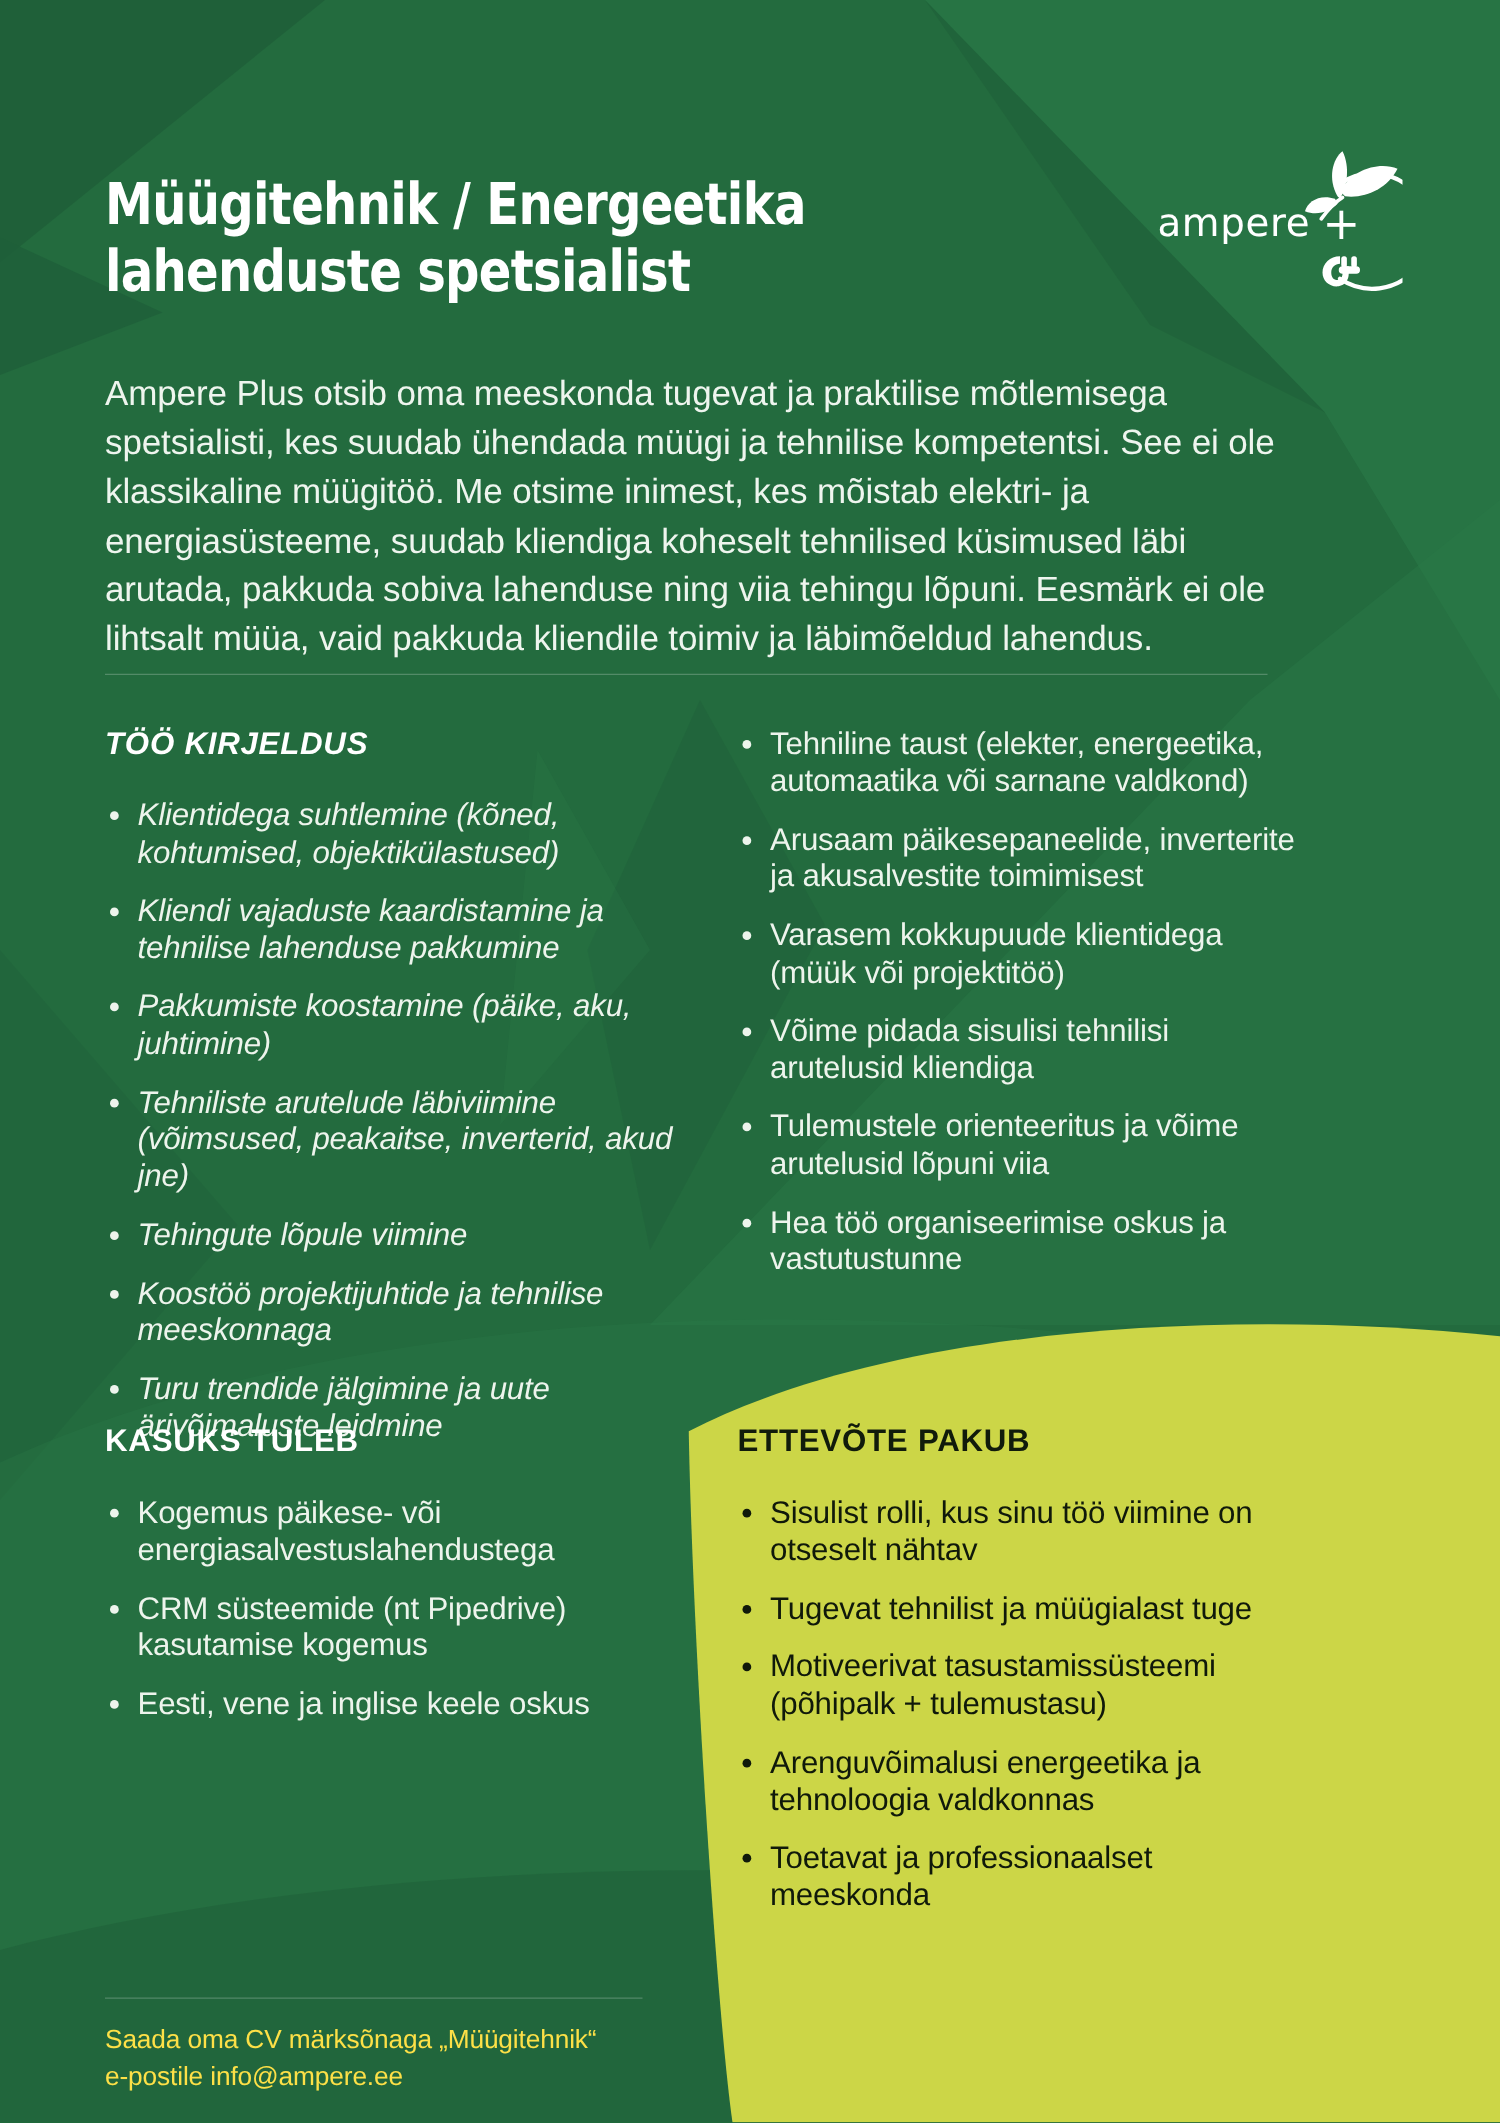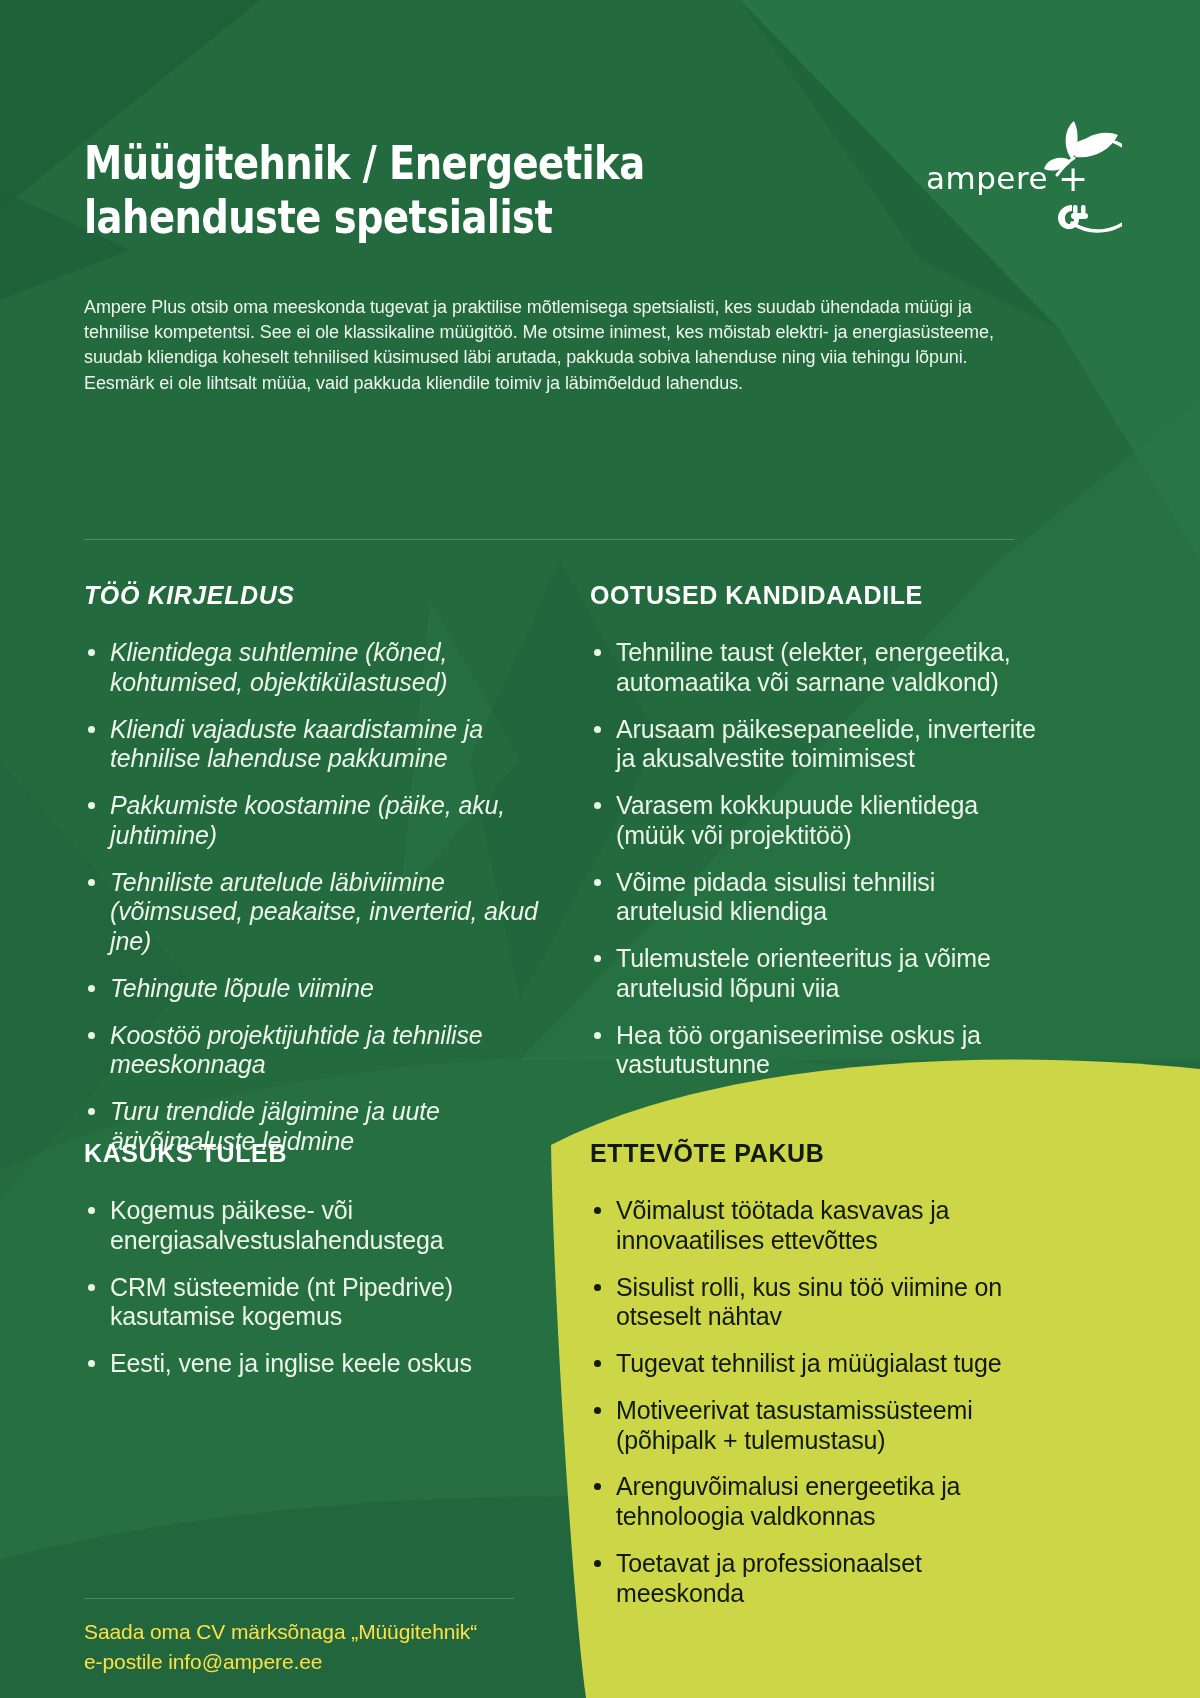--- a/index.html
+++ b/index.html
@@ -38,21 +38,21 @@
     transform-origin:left top;
   }
   .logo{
     position:absolute;right:-8px;top:-20px;
     width:200px;height:116px;text-align:center;
   }
 
   .intro{
     position:absolute;left:84px;top:254px;width:945px;
     margin:0;
-    font-size:18px;
+    font-size:28px;
     line-height:1.40;
     color:#eef5ee;
     letter-spacing:-0.1px;
   }
 
   .divider{
     position:absolute;left:84px;width:930px;height:1px;
     background:rgba(255,255,255,0.22);
   }
   #divider-top{top:498px;}
@@ -198,21 +198,20 @@
           <li>Kliendi vajaduste kaardistamine ja tehnilise lahenduse pakkumine</li>
           <li>Pakkumiste koostamine (päike, aku, juhtimine)</li>
           <li>Tehniliste arutelude läbiviimine (võimsused, peakaitse, inverterid, akud jne)</li>
           <li>Tehingute lõpule viimine</li>
           <li>Koostöö projektijuhtide ja tehnilise meeskonnaga</li>
           <li>Turu trendide jälgimine ja uute ärivõimaluste leidmine</li>
         </ul>
       </div>
 
       <div class="col col-right">
-        <h2 class="section-title">OOTUSED KANDIDAADILE</h2>
         <ul class="bullets">
           <li>Tehniline taust (elekter, energeetika, automaatika või sarnane valdkond)</li>
           <li>Arusaam päikesepaneelide, inverterite ja akusalvestite toimimisest</li>
           <li>Varasem kokkupuude klientidega (müük või projektitöö)</li>
           <li>Võime pidada sisulisi tehnilisi arutelusid kliendiga</li>
           <li>Tulemustele orienteeritus ja võime arutelusid lõpuni viia</li>
           <li>Hea töö organiseerimise oskus ja vastutustunne</li>
         </ul>
       </div>
     </div>
@@ -222,21 +221,20 @@
       <ul class="bullets">
         <li>Kogemus päikese- või energiasalvestuslahendustega</li>
         <li>CRM süsteemide (nt Pipedrive) kasutamise kogemus</li>
         <li>Eesti, vene ja inglise keele oskus</li>
       </ul>
     </div>
 
     <div class="row2-right">
       <h2 class="section-title dark">ETTEVÕTE PAKUB</h2>
       <ul class="bullets dark">
-        <li>Võimalust töötada kasvavas ja innovaatilises ettevõttes</li>
         <li>Sisulist rolli, kus sinu töö viimine on otseselt nähtav</li>
         <li>Tugevat tehnilist ja müügialast tuge</li>
         <li>Motiveerivat tasustamissüsteemi (põhipalk + tulemustasu)</li>
         <li>Arenguvõimalusi energeetika ja tehnoloogia valdkonnas</li>
         <li>Toetavat ja professionaalset meeskonda</li>
       </ul>
     </div>
 
     <div class="divider" id="divider-footer"></div>
 

